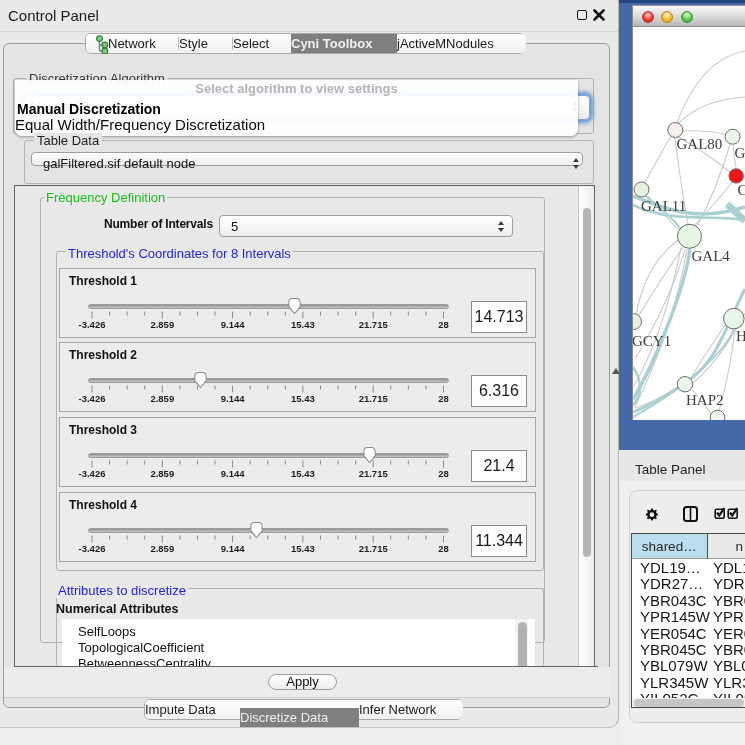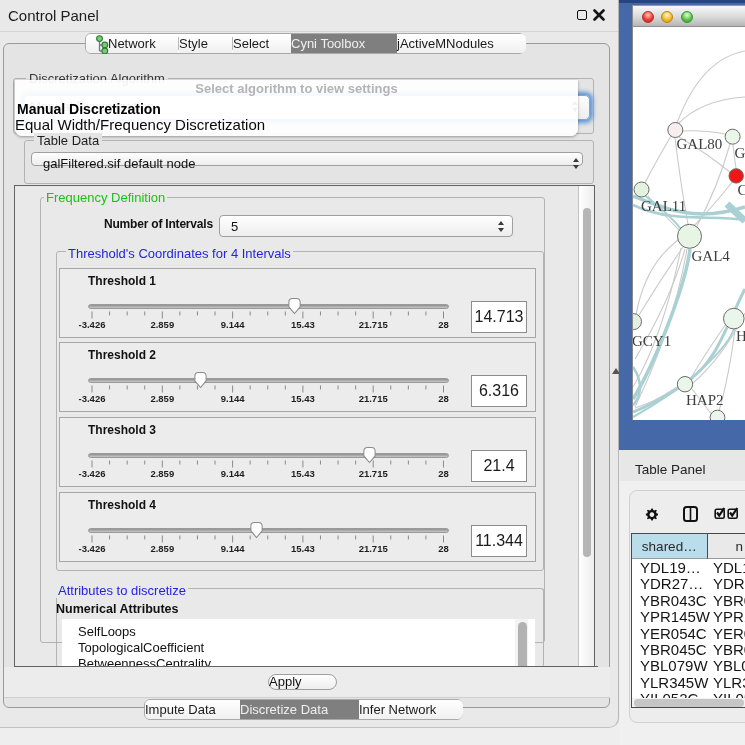--- a/index.html
+++ b/index.html
@@ -32,36 +32,36 @@
   .spin{position:absolute;width:6px;height:11px;}
   .spin:before{content:"";position:absolute;left:0;top:0;
      border-left:3px solid transparent;border-right:3px solid transparent;
      border-bottom:4px solid #3a3a3a;}
   .spin:after{content:"";position:absolute;left:0;bottom:0;
      border-left:3px solid transparent;border-right:3px solid transparent;
      border-top:4px solid #3a3a3a;}
   
   .thr{position:absolute;left:59px;width:475px;height:68px;border:1px solid #a6a6a6;
        background:#ececec;}
-  .thrlabel{position:absolute;left:9px;top:5px;font-size:12px;font-weight:bold;color:#111;margin-left:19px;}
+  .thrlabel{position:absolute;left:9px;top:5px;font-size:12px;font-weight:bold;color:#111;}
   .track{position:absolute;left:28px;top:35px;width:361px;height:5px;border-radius:3px;
          background:linear-gradient(#8f8f8f,#c9c9c9);border:1px solid #9a9a9a;box-sizing:border-box;}
   .vbox{position:absolute;left:411px;top:32px;width:56px;height:32px;background:#ffffff;
         border:1px solid #8c8c8c;box-sizing:border-box;font-size:16px;color:#1a1a1a;
         text-align:center;line-height:30px;}
   .ticklabel{position:absolute;top:49.5px;font-size:9.5px;font-weight:bold;color:#1e1e1e;
              width:40px;margin-left:-20px;text-align:center;}
   .thumb{position:absolute;top:28px;width:15px;height:18px;margin-left:-8px;}
   
   #attrlist{left:62px;top:619px;width:453px;height:48px;background:#ffffff;
             font-size:13px;color:#111;overflow:hidden;padding-left:20px;}
   
   #applyband{left:4px;top:667px;width:606px;height:30px;background:#ececec;border-bottom:1px solid #cfcfcf;}
   #applybtn{left:268px;top:674px;width:67px;height:14px;line-height:14px;background:linear-gradient(#ffffff,#ededed);
-            border:1px solid #9f9f9f;border-radius:8px;text-align:left;font-size:13px;color:#111;padding-top:0px;}
+            border:1px solid #9f9f9f;border-radius:8px;text-align:center;font-size:13px;color:#111;padding-top:0px;}
   
   #bluebg{left:619px;top:0;width:126px;height:450px;background:#4568a8;}
   #bluetop{left:619px;top:0;width:126px;height:3px;background:#26457e;}
   #netwin{left:632px;top:5px;width:113px;height:415px;background:#ffffff;border-left:1px solid #8a8a8a;}
   #nettitle{left:632px;top:5px;width:113px;height:22px;
             background:linear-gradient(#f8f8f8 0%,#d9d9d9 55%,#b6b6b6 100%);
             border-left:1px solid #8a8a8a;border-top:1px solid #999;border-bottom:1px solid #8f8f8f;box-sizing:border-box;}
   .light{position:absolute;top:11px;width:10px;height:10px;border-radius:50%;}
   
   #tpheader{left:620px;top:450px;width:125px;height:31px;background:#e7e7e7;border-bottom:1px solid #dcdcdc;}
@@ -85,21 +85,21 @@
       <path d="M3.5 6 L3.5 16 M3.5 10 L6 10 M3.5 16 L6 16" stroke="#6b7890" stroke-width="1.3" fill="none"></path>
       <circle cx="3.5" cy="3.6" r="2.9" fill="#7cc87c" stroke="#2f7d33" stroke-width="1.1"></circle>
       <circle cx="8.8" cy="10" r="2.9" fill="#7cc87c" stroke="#2f7d33" stroke-width="1.1"></circle>
       <circle cx="8.8" cy="16" r="2.9" fill="#7cc87c" stroke="#2f7d33" stroke-width="1.1"></circle>
     </svg>
     <span style="margin-left:22px;">Network</span></div>
   <div class="segsep" style="left:92px;"></div>
   <div class="seg" style="left:93px;width:53px;">Style</div>
   <div class="segsep" style="left:146px;"></div>
   <div class="seg" style="left:147px;width:58px;">Select</div>
-  <div class="seg sel" style="left:205px;width:106px;">Cyni Toolbox</div>
+  <div class="seg sel" style="left:205px;width:106px;font-weight:bold;">Cyni Toolbox</div>
   <div class="seg" style="left:311px;width:129px;border-radius:0 5px 5px 0;">jActiveMNodules</div>
 </div>
 <div class="abs" id="content"></div>
 
 <div class="abs groupbox" style="left:13px;top:78px;width:579px;height:54px;"></div>
 <div class="abs grouplabel" style="left:26px;top:71px;font-size:13px;color:#383838;background:#e4e4e4;padding:0 3px;">Discretization Algorithm</div>
 
 <div class="abs" style="left:24px;top:95px;width:566px;height:25px;border-radius:5px;
      box-shadow:0 0 4px 2.5px rgba(70,135,210,0.85);background:linear-gradient(#fff,#ededed);
      border:1px solid #7ea7d8;box-sizing:border-box;"></div>
@@ -127,21 +127,21 @@
 
 <div class="abs groupbox" style="left:40px;top:197px;width:503px;height:444px;"></div>
 <div class="abs grouplabel" style="left:44px;top:190px;color:#16c316;background:#e9e9e9;padding:0 2px;font-size:13px;">Frequency Definition</div>
 <div class="abs" style="left:104px;top:217px;font-size:12px;letter-spacing:-0.2px;font-weight:bold;color:#111;">Number of Intervals</div>
 <div class="combo" style="left:219px;top:215px;width:294px;height:22px;">
   <span style="position:absolute;left:11px;top:3px;">5</span>
   <div class="spin" style="left:278px;top:5px;"></div>
 </div>
 
 <div class="abs groupbox" style="left:56px;top:251px;width:486px;height:318px;"></div>
-<div class="abs grouplabel" style="left:66px;top:246px;color:#2424de;background:#e9e9e9;padding:0 2px;font-size:13px;">Threshold's Coordinates for 4 Intervals</div>
+<div class="abs grouplabel" style="left:66px;top:246px;color:#2424de;background:#e9e9e9;padding:0 2px;font-size:13px;">Threshold's Coordinates for 8 Intervals</div>
 <div class="thr" style="top:268px;" id="t1">
     <div class="thrlabel">Threshold 1</div>
     <div class="track"></div>
     <svg width="400" height="10" style="position:absolute;left:0;top:42px;">
       <line x1="32" y1="0.5" x2="32" y2="7.5" stroke="#8a8a8a" stroke-width="1"></line>
       <line x1="49.575" y1="0.5" x2="49.575" y2="4.5" stroke="#8a8a8a" stroke-width="1"></line>
       <line x1="67.15" y1="0.5" x2="67.15" y2="4.5" stroke="#8a8a8a" stroke-width="1"></line>
       <line x1="84.725" y1="0.5" x2="84.725" y2="4.5" stroke="#8a8a8a" stroke-width="1"></line>
       <line x1="102.3" y1="0.5" x2="102.3" y2="7.5" stroke="#8a8a8a" stroke-width="1"></line>
       <line x1="119.875" y1="0.5" x2="119.875" y2="4.5" stroke="#8a8a8a" stroke-width="1"></line>
@@ -297,21 +297,21 @@
   <div style="position:absolute;left:16px;top:37px;">BetweennessCentrality</div>
 </div>
 <div class="abs" style="left:515px;top:619px;width:13px;height:48px;background:#f3f3f3;"></div>
 <div class="abs" style="left:518px;top:622px;width:9px;height:60px;background:#b2b2b2;border-radius:5px;"></div>
 <div class="abs" style="left:14px;top:666px;width:584px;height:1px;background:#636363;"></div>
 
 <div class="abs" id="applyband"></div>
 <div class="abs" id="applybtn">Apply</div>
 <div class="abs tabstrip" style="left:144px;top:699px;width:319px;border-radius:6px;font-size:13px;">
   <div class="seg" style="left:0;width:95px;border-radius:5px 0 0 5px;">Impute Data</div>
-  <div class="seg sel" style="left:95px;width:119px;">Discretize Data</div>
+  <div class="seg sel" style="left:95px;width:119px;margin-top:8px;">Discretize Data</div>
   <div class="seg" style="left:214px;width:104px;border-radius:0 5px 5px 0;">Infer Network</div>
 </div>
 
 <div class="abs" style="left:612px;top:368px;width:0;height:0;border-left:4px solid transparent;border-right:4px solid transparent;border-bottom:6px solid #555;"></div>
 
 <div class="abs" id="bluebg"></div>
 <div class="abs" id="bluetop"></div>
 <div class="abs" id="netwin"></div>
 <div class="abs" id="nettitle"></div>
 <div class="light" style="left:642px;background:radial-gradient(circle at 50% 30%,#ffb0a8 10%,#ee3b33 55%,#c0201a);border:0.5px solid #a33;"></div>

